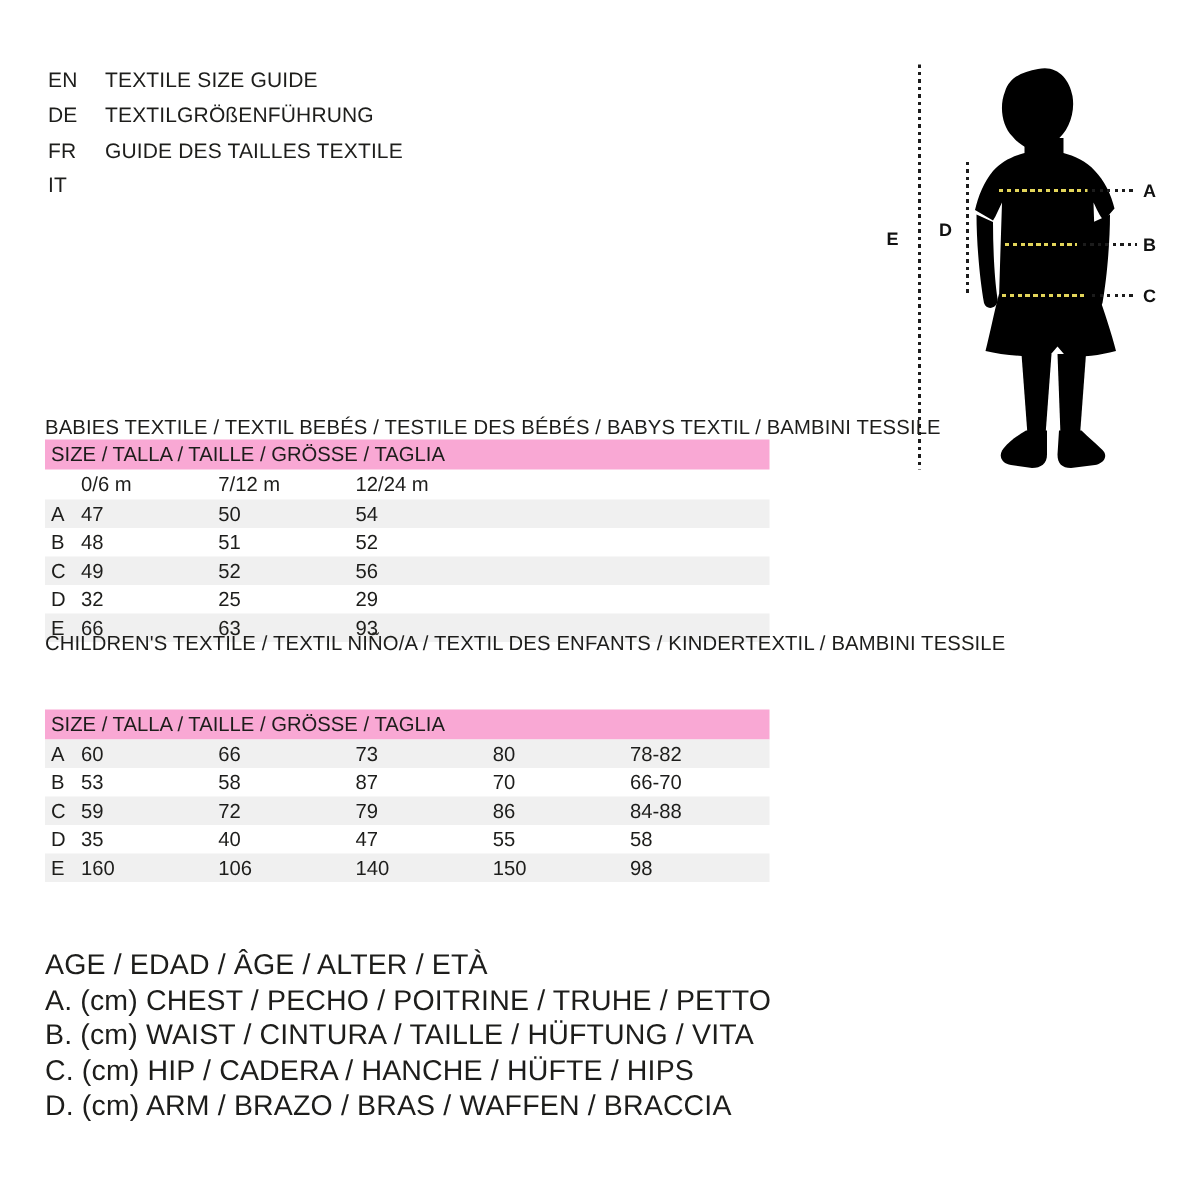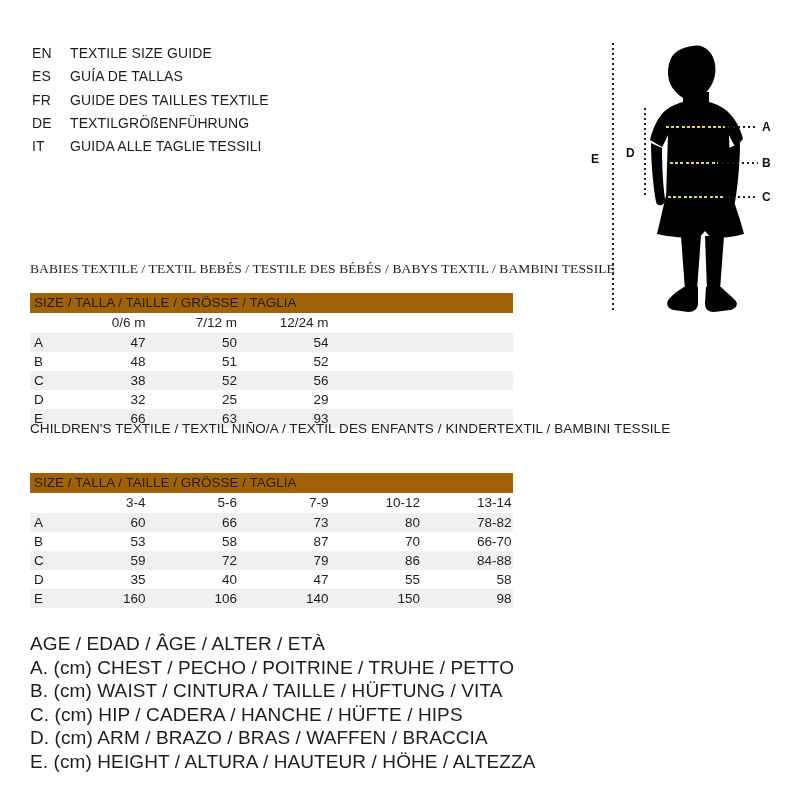--- a/index.html
+++ b/index.html
@@ -20,57 +20,52 @@
   .hdash-yellow { position:absolute; height:2.4px; z-index:3;
            background-image:repeating-linear-gradient(to right,#e3d55a 0 3px,transparent 3px 5.2px); }
   .meas-label { position:absolute; font-size:12px; font-weight:bold; color:#111; }
   .silhouette { position:absolute; left:648px; top:38px; width:115px; height:278px; }
 
   
   .section-title { position:absolute; left:30px; font-size:13.5px; letter-spacing:0.1px; white-space:nowrap; }
 
   
   .size-table { position:absolute; left:30px; width:483px; font-size:13.5px; }
-  .size-head { height:20px; line-height:20px; background:#a16207; padding-left:4px; white-space:nowrap; }
+  .size-head { height:20px; line-height:20px; background:#f9a8d4; padding-left:4px; white-space:nowrap; }
   .cols { display:flex; height:20px; line-height:20px; }
   .tbody { width:100%; }
   .trow { display:flex; height:19px; line-height:19px; }
   .trow.stripe { background:#f0f0f0; }
   .lspacer, .lcell { flex:0 0 24px; width:24px; padding-left:4px; }
-  .cell { flex:0 0 91.5px; width:91.5px; text-align:right; }
+  .cell { flex:0 0 91.5px; width:91.5px; text-align:left; }
 
   
   .legend { position:absolute; left:30px; top:632px; }
   .legend-row { height:23.5px; line-height:23.5px; font-size:19px; letter-spacing:0.1px; white-space:nowrap; }
 </style>
 </head>
 <body>
 
 <div class="canvas">
 
   <div class="lang-list">
     <div class="lang-row">
       <span class="lang-code">EN</span>
       <span class="lang-title">TEXTILE SIZE GUIDE</span>
     </div>
     <div class="lang-row">
-      <span class="lang-code">ES</span>
-      <span class="lang-title">GUÍA DE TALLAS</span>
+      <span class="lang-code">DE</span>
+      <span class="lang-title">TEXTILGRÖßENFÜHRUNG</span>
     </div>
     <div class="lang-row">
       <span class="lang-code">FR</span>
       <span class="lang-title">GUIDE DES TAILLES TEXTILE</span>
     </div>
     <div class="lang-row">
-      <span class="lang-code">DE</span>
-      <span class="lang-title">TEXTILGRÖßENFÜHRUNG</span>
-    </div>
-    <div class="lang-row">
       <span class="lang-code">IT</span>
-      <span class="lang-title">GUIDA ALLE TAGLIE TESSILI</span>
     </div>
   </div>
 
   <div>
 
     <div class="vdots" style="left:612px; top:43px; height:270px;"></div>
     <span class="meas-label" style="left:591px; top:152px;">E</span>
 
     <div class="vdots" style="left:644px; top:108px; height:88px;"></div>
     <span class="meas-label" style="left:626px; top:146px;">D</span>
@@ -103,21 +98,21 @@
 
     <div class="hdash-yellow" style="left:670px; top:162px; width:48px;"></div>
     <div class="hdots" style="left:722px; top:162px; width:36px;"></div>
     <span class="meas-label" style="left:762px; top:156px;">B</span>
 
     <div class="hdash-yellow" style="left:668px; top:196px; width:57px;"></div>
     <div class="hdots" style="left:728px; top:196px; width:30px;"></div>
     <span class="meas-label" style="left:762px; top:190px;">C</span>
   </div>
 
-  <div class="section-title" style="top:261px;font-family:Liberation Serif, serif;">BABIES TEXTILE / TEXTIL BEBÉS / TESTILE DES BÉBÉS / BABYS TEXTIL / BAMBINI TESSILE</div>
+  <div class="section-title" style="top:277px;">BABIES TEXTILE / TEXTIL BEBÉS / TESTILE DES BÉBÉS / BABYS TEXTIL / BAMBINI TESSILE</div>
   <div class="size-table" style="top:293px;">
     <div class="size-head">SIZE / TALLA / TAILLE / GRÖSSE / TAGLIA</div>
     <div class="cols">
       <div class="lspacer"></div>
     <div class="cell">0/6 m</div>
         <div class="cell">7/12 m</div>
         <div class="cell">12/24 m</div>
       </div>
     <div class="tbody">
         <div class="trow stripe">
@@ -127,21 +122,21 @@
           <div class="cell">54</div>
         </div>
         <div class="trow">
           <div class="lcell">B</div>
           <div class="cell">48</div>
           <div class="cell">51</div>
           <div class="cell">52</div>
         </div>
         <div class="trow stripe">
           <div class="lcell">C</div>
-          <div class="cell">38</div>
+          <div class="cell">49</div>
           <div class="cell">52</div>
           <div class="cell">56</div>
         </div>
         <div class="trow">
           <div class="lcell">D</div>
           <div class="cell">32</div>
           <div class="cell">25</div>
           <div class="cell">29</div>
         </div>
         <div class="trow stripe">
@@ -149,28 +144,20 @@
           <div class="cell">66</div>
           <div class="cell">63</div>
           <div class="cell">93</div>
         </div>
       </div>
   </div>
 
   <div class="section-title" style="top:421px;">CHILDREN'S TEXTILE / TEXTIL NIÑO/A / TEXTIL DES ENFANTS / KINDERTEXTIL / BAMBINI TESSILE</div>
   <div class="size-table" style="top:473px;">
     <div class="size-head">SIZE / TALLA / TAILLE / GRÖSSE / TAGLIA</div>
-    <div class="cols">
-      <div class="lspacer"></div>
-    <div class="cell">3-4</div>
-        <div class="cell">5-6</div>
-        <div class="cell">7-9</div>
-        <div class="cell">10-12</div>
-        <div class="cell">13-14</div>
-      </div>
     <div class="tbody">
         <div class="trow stripe">
           <div class="lcell">A</div>
           <div class="cell">60</div>
           <div class="cell">66</div>
           <div class="cell">73</div>
           <div class="cell">80</div>
           <div class="cell">78-82</div>
         </div>
         <div class="trow">
@@ -207,16 +194,15 @@
         </div>
       </div>
   </div>
 
   <div class="legend">
     <div class="legend-row">AGE / EDAD / ÂGE / ALTER / ETÀ</div>
     <div class="legend-row">A. (cm) CHEST / PECHO / POITRINE / TRUHE / PETTO</div>
     <div class="legend-row">B. (cm) WAIST / CINTURA / TAILLE / HÜFTUNG / VITA</div>
     <div class="legend-row">C. (cm) HIP / CADERA / HANCHE / HÜFTE / HIPS</div>
     <div class="legend-row">D. (cm) ARM / BRAZO / BRAS / WAFFEN / BRACCIA</div>
-    <div class="legend-row">E. (cm) HEIGHT / ALTURA / HAUTEUR / HÖHE / ALTEZZA</div>
   </div>
 
 </div>
 
 </body></html>

